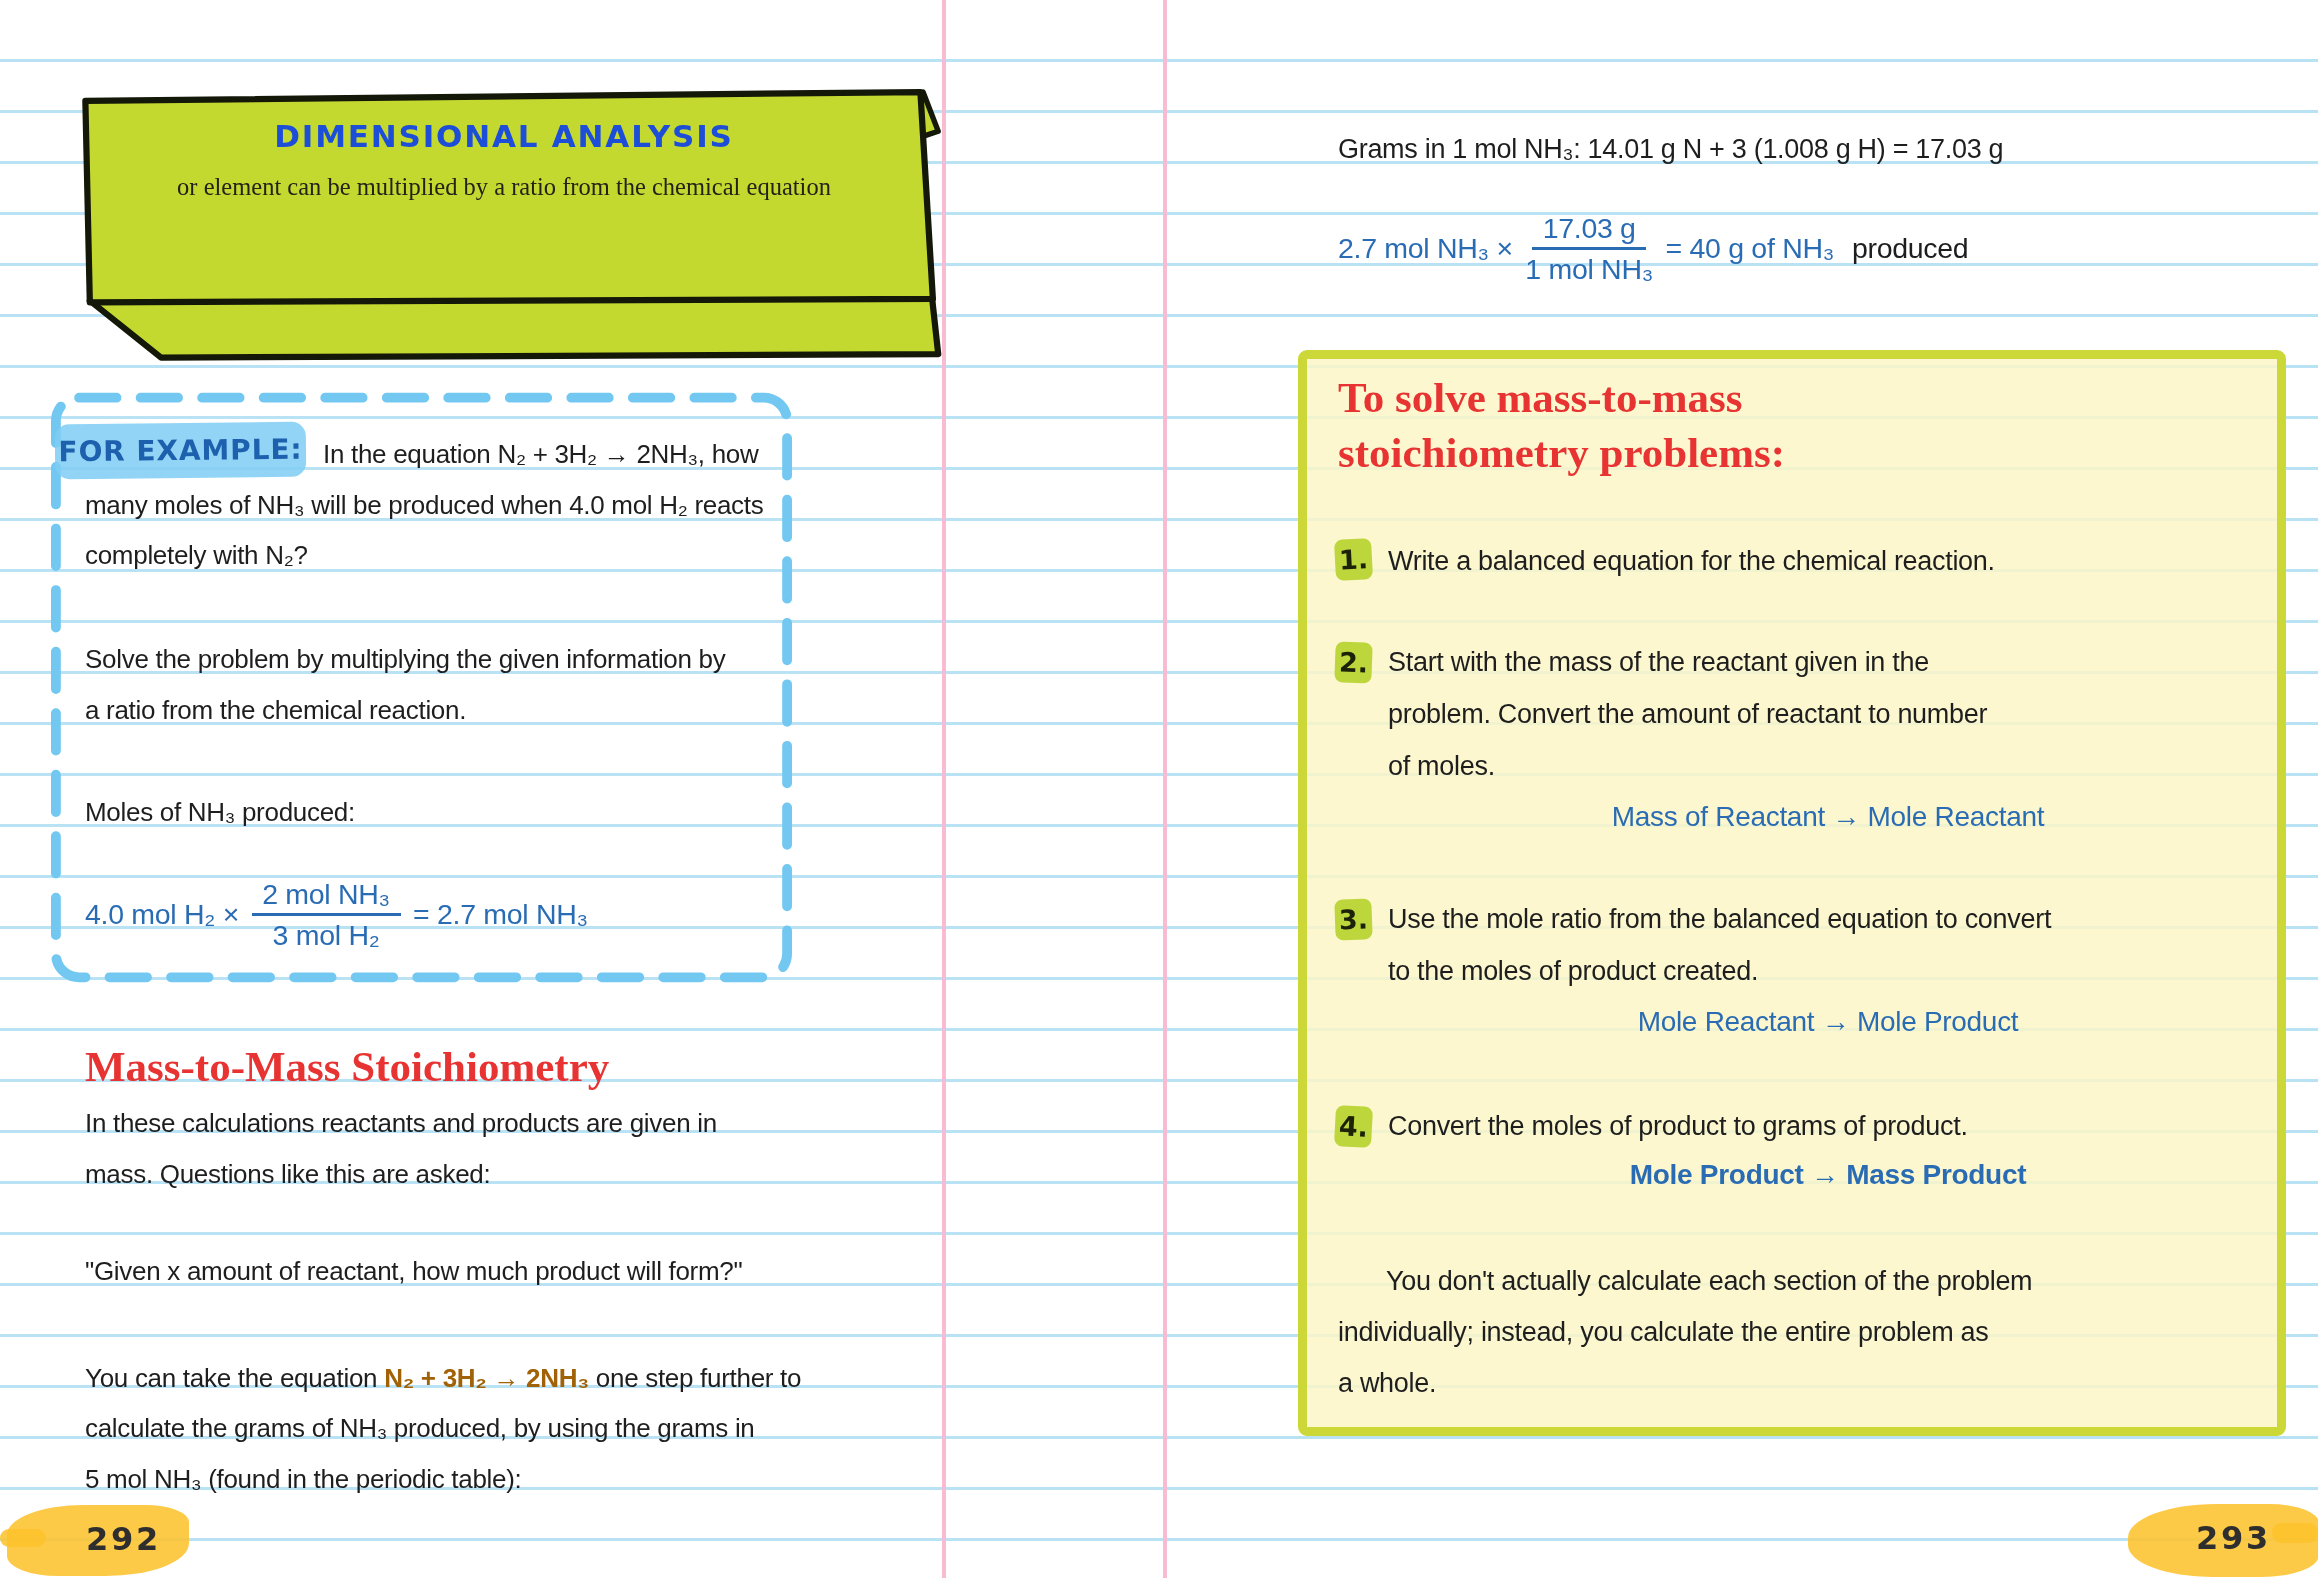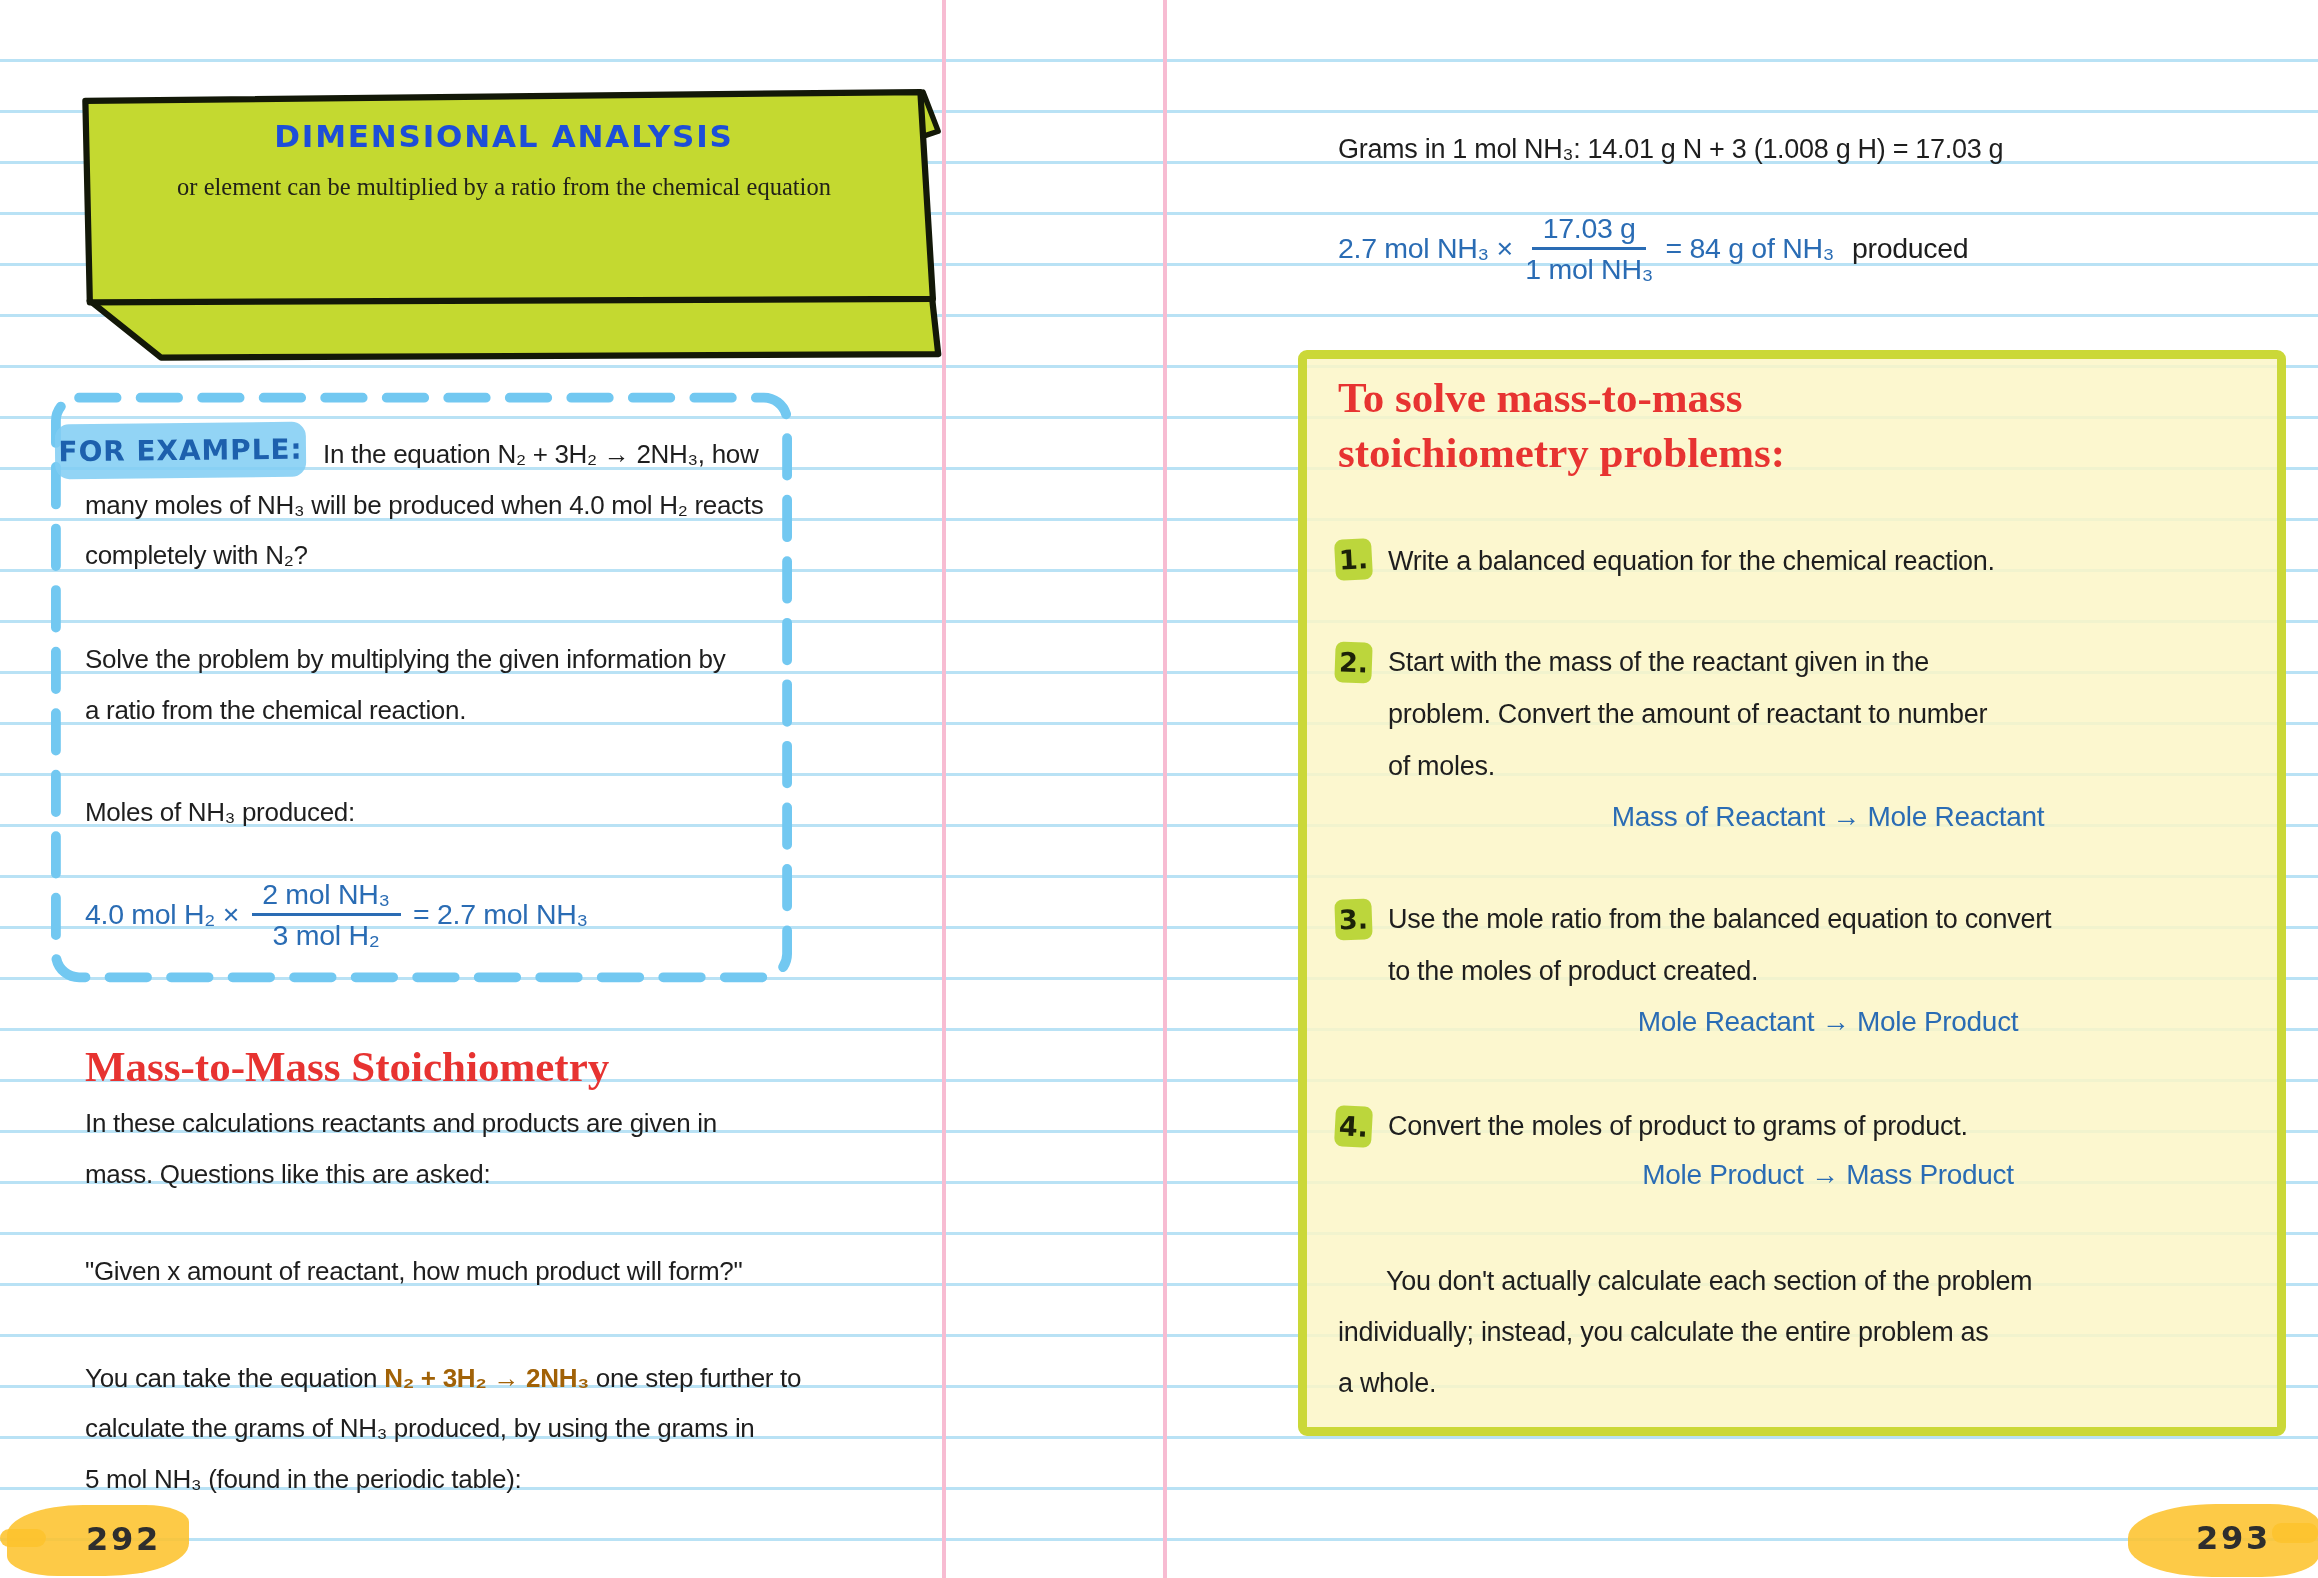--- a/index.html
+++ b/index.html
@@ -106,21 +106,21 @@
 <div class="abs pagenum" style="left:86px;top:1520px;">292</div>
 
 <div class="abs hand hand-r" style="left:1338px;top:134px;">Grams in 1 mol NH₃: 14.01 g N + 3 (1.008 g H) = 17.03 g</div>
 
 <div class="abs eq" style="left:1338px;top:212px;">
   <span>2.7 mol NH₃ ×</span>
   <span class="frac">
     <span class="num">17.03 g</span>
     <span class="den">1 mol NH₃</span>
   </span>
-  <span>= 84 g of NH₃</span>
+  <span>= 40 g of NH₃</span>
   <span class="suffix">produced</span>
 </div>
 
 <div class="abs stepsbox" style="left:1298px;top:350px;width:970px;height:1068px;"></div>
 
 <div class="abs serif-red" style="left:1338px;top:373px;font-size:43px;">To solve mass-to-mass</div>
 <div class="abs serif-red" style="left:1338px;top:428px;font-size:43px;">stoichiometry problems:</div>
 
 <div class="abs stepchip" style="left:1335px;top:539px;transform:rotate(-3deg);">1.</div>
 <div class="abs hand hand-r" style="left:1388px;top:546px;">Write a balanced equation for the chemical reaction.</div>
@@ -131,21 +131,21 @@
 <div class="abs hand hand-r" style="left:1388px;top:751px;">of moles.</div>
 <div class="abs conv" style="left:1391px;top:801px;width:874px;">Mass of Reactant → Mole Reactant</div>
 
 <div class="abs stepchip" style="left:1335px;top:899px;transform:rotate(-2deg);">3.</div>
 <div class="abs hand hand-r" style="left:1388px;top:904px;">Use the mole ratio from the balanced equation to convert</div>
 <div class="abs hand hand-r" style="left:1388px;top:956px;">to the moles of product created.</div>
 <div class="abs conv" style="left:1391px;top:1006px;width:874px;">Mole Reactant → Mole Product</div>
 
 <div class="abs stepchip" style="left:1335px;top:1106px;transform:rotate(3deg);">4.</div>
 <div class="abs hand hand-r" style="left:1388px;top:1111px;">Convert the moles of product to grams of product.</div>
-<div class="abs conv" style="left:1391px;top:1159px;width:874px;">Mole Product → Mass Product</div>
+<div class="abs conv" style="left:1391px;top:1159px;width:874px;font-weight:bold;">Mole Product → Mass Product</div>
 
 <div class="abs hand hand-r" style="left:1338px;top:1266px;margin-left:48px;">You don't actually calculate each section of the problem</div>
 <div class="abs hand hand-r" style="left:1338px;top:1317px;">individually; instead, you calculate the entire problem as</div>
 <div class="abs hand hand-r" style="left:1338px;top:1368px;">a whole.</div>
 
 <div class="abs swatch" style="left:2272px;top:1523px;width:46px;height:19.6px;border-radius:9px;"></div>
 <div class="abs swatch" style="left:2128px;top:1504px;width:191px;height:73px;border-radius:46% 26% 30% 44%;"></div>
 <div class="abs pagenum" style="left:2196px;top:1519px;">293</div>
 
 

